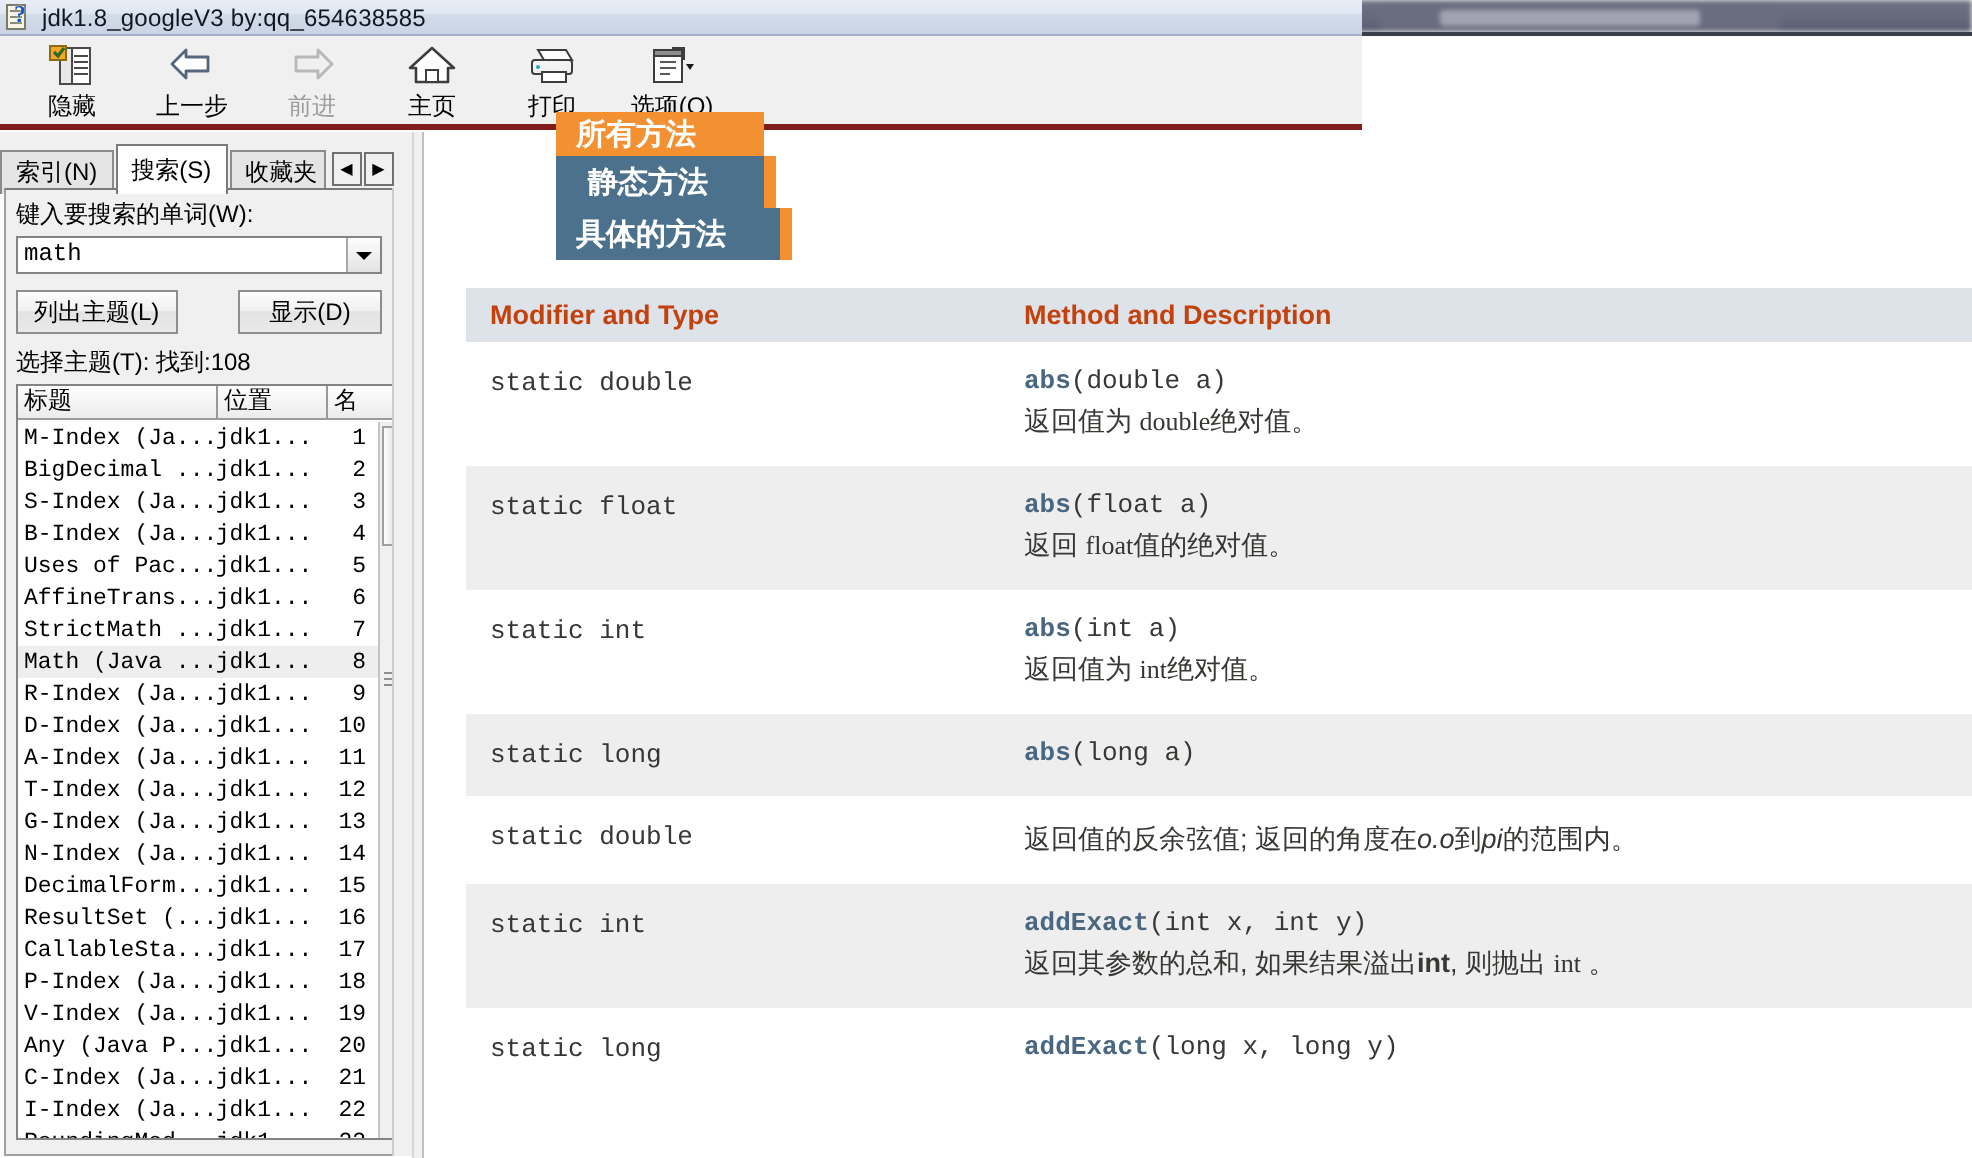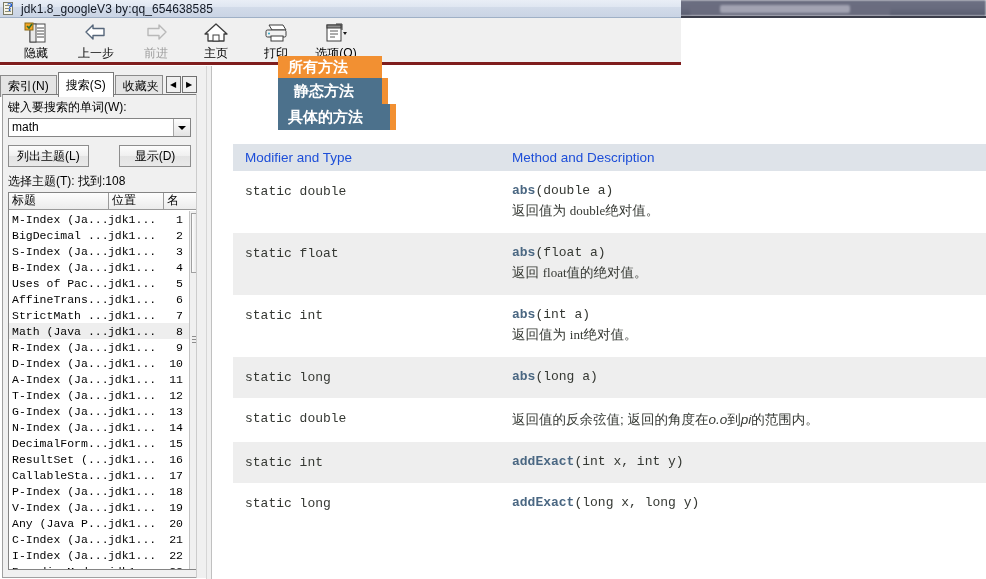--- a/index.html
+++ b/index.html
@@ -172,21 +172,21 @@
   .combo {
     margin-top: 3px;
     height: 19px;
     background: #fff;
     border: 1px solid #848484;
     display: flex; align-items: stretch;
     width: 183px;
   }
   .combo .val {
     flex: 1;
-    font-family: Liberation Sans, sans-serif;
+    font-family: Liberation Mono, monospace;
     font-size: 12px;
     color: #000;
     padding-left: 3px;
     line-height: 17px;
     overflow: hidden;
     white-space: nowrap;
   }
   .combo .arrowbtn {
     width: 17px;
     background: linear-gradient(180deg,#fdfdfd,#e3e3e3);
@@ -338,22 +338,22 @@
     width: 753px;
   }
   .mt-head {
     display:flex;
     background: #dee3e9;
     height: 27px;
     align-items:center;
   }
   .mt-head .th {
     font-size: 13.5px;
-    font-weight: normal;
-    color: #1d4ed8;
+    font-weight: bold;
+    color: #c2410c;
     white-space: nowrap;
   }
   .mt-head .th.c1 { width: 277px; padding-left: 12px; }
   .mt-head .th.c2 { padding-left: 2px; }
 
   .mt-row { display:flex; background:#ffffff; }
   .mt-row.alt { background:#eeeeee; }
   .mt-row .td1 {
     width: 277px;
     padding: 13px 0 13px 12px;
@@ -441,20 +441,21 @@
             <div class="mt-row">
               <div class="td1">static double</div>
               <div class="td2">
                 <div class="desc"><span>返回值的反余弦值; 返回的角度在</span><span class="ital">o.o</span><span>到</span><span class="ital">pi</span><span>的范围内。</span></div>
               </div>
             </div>
             <div class="mt-row alt">
               <div class="td1">static int</div>
               <div class="td2">
                 <div class="sig"><b>addExact</b><span class="plain">(int x, int y)</span></div>
+                <div class="desc"><span>返回其参数的总和, 如果结果溢出</span><span class="bold">int</span><span>, 则抛出 </span><span class="mono">int</span><span> 。</span></div>
               </div>
             </div>
             <div class="mt-row">
               <div class="td1">static long</div>
               <div class="td2">
                 <div class="sig"><b>addExact</b><span class="plain">(long x, long y)</span></div>
                 <div class="desc"></div>
               </div>
             </div>
           </div>

